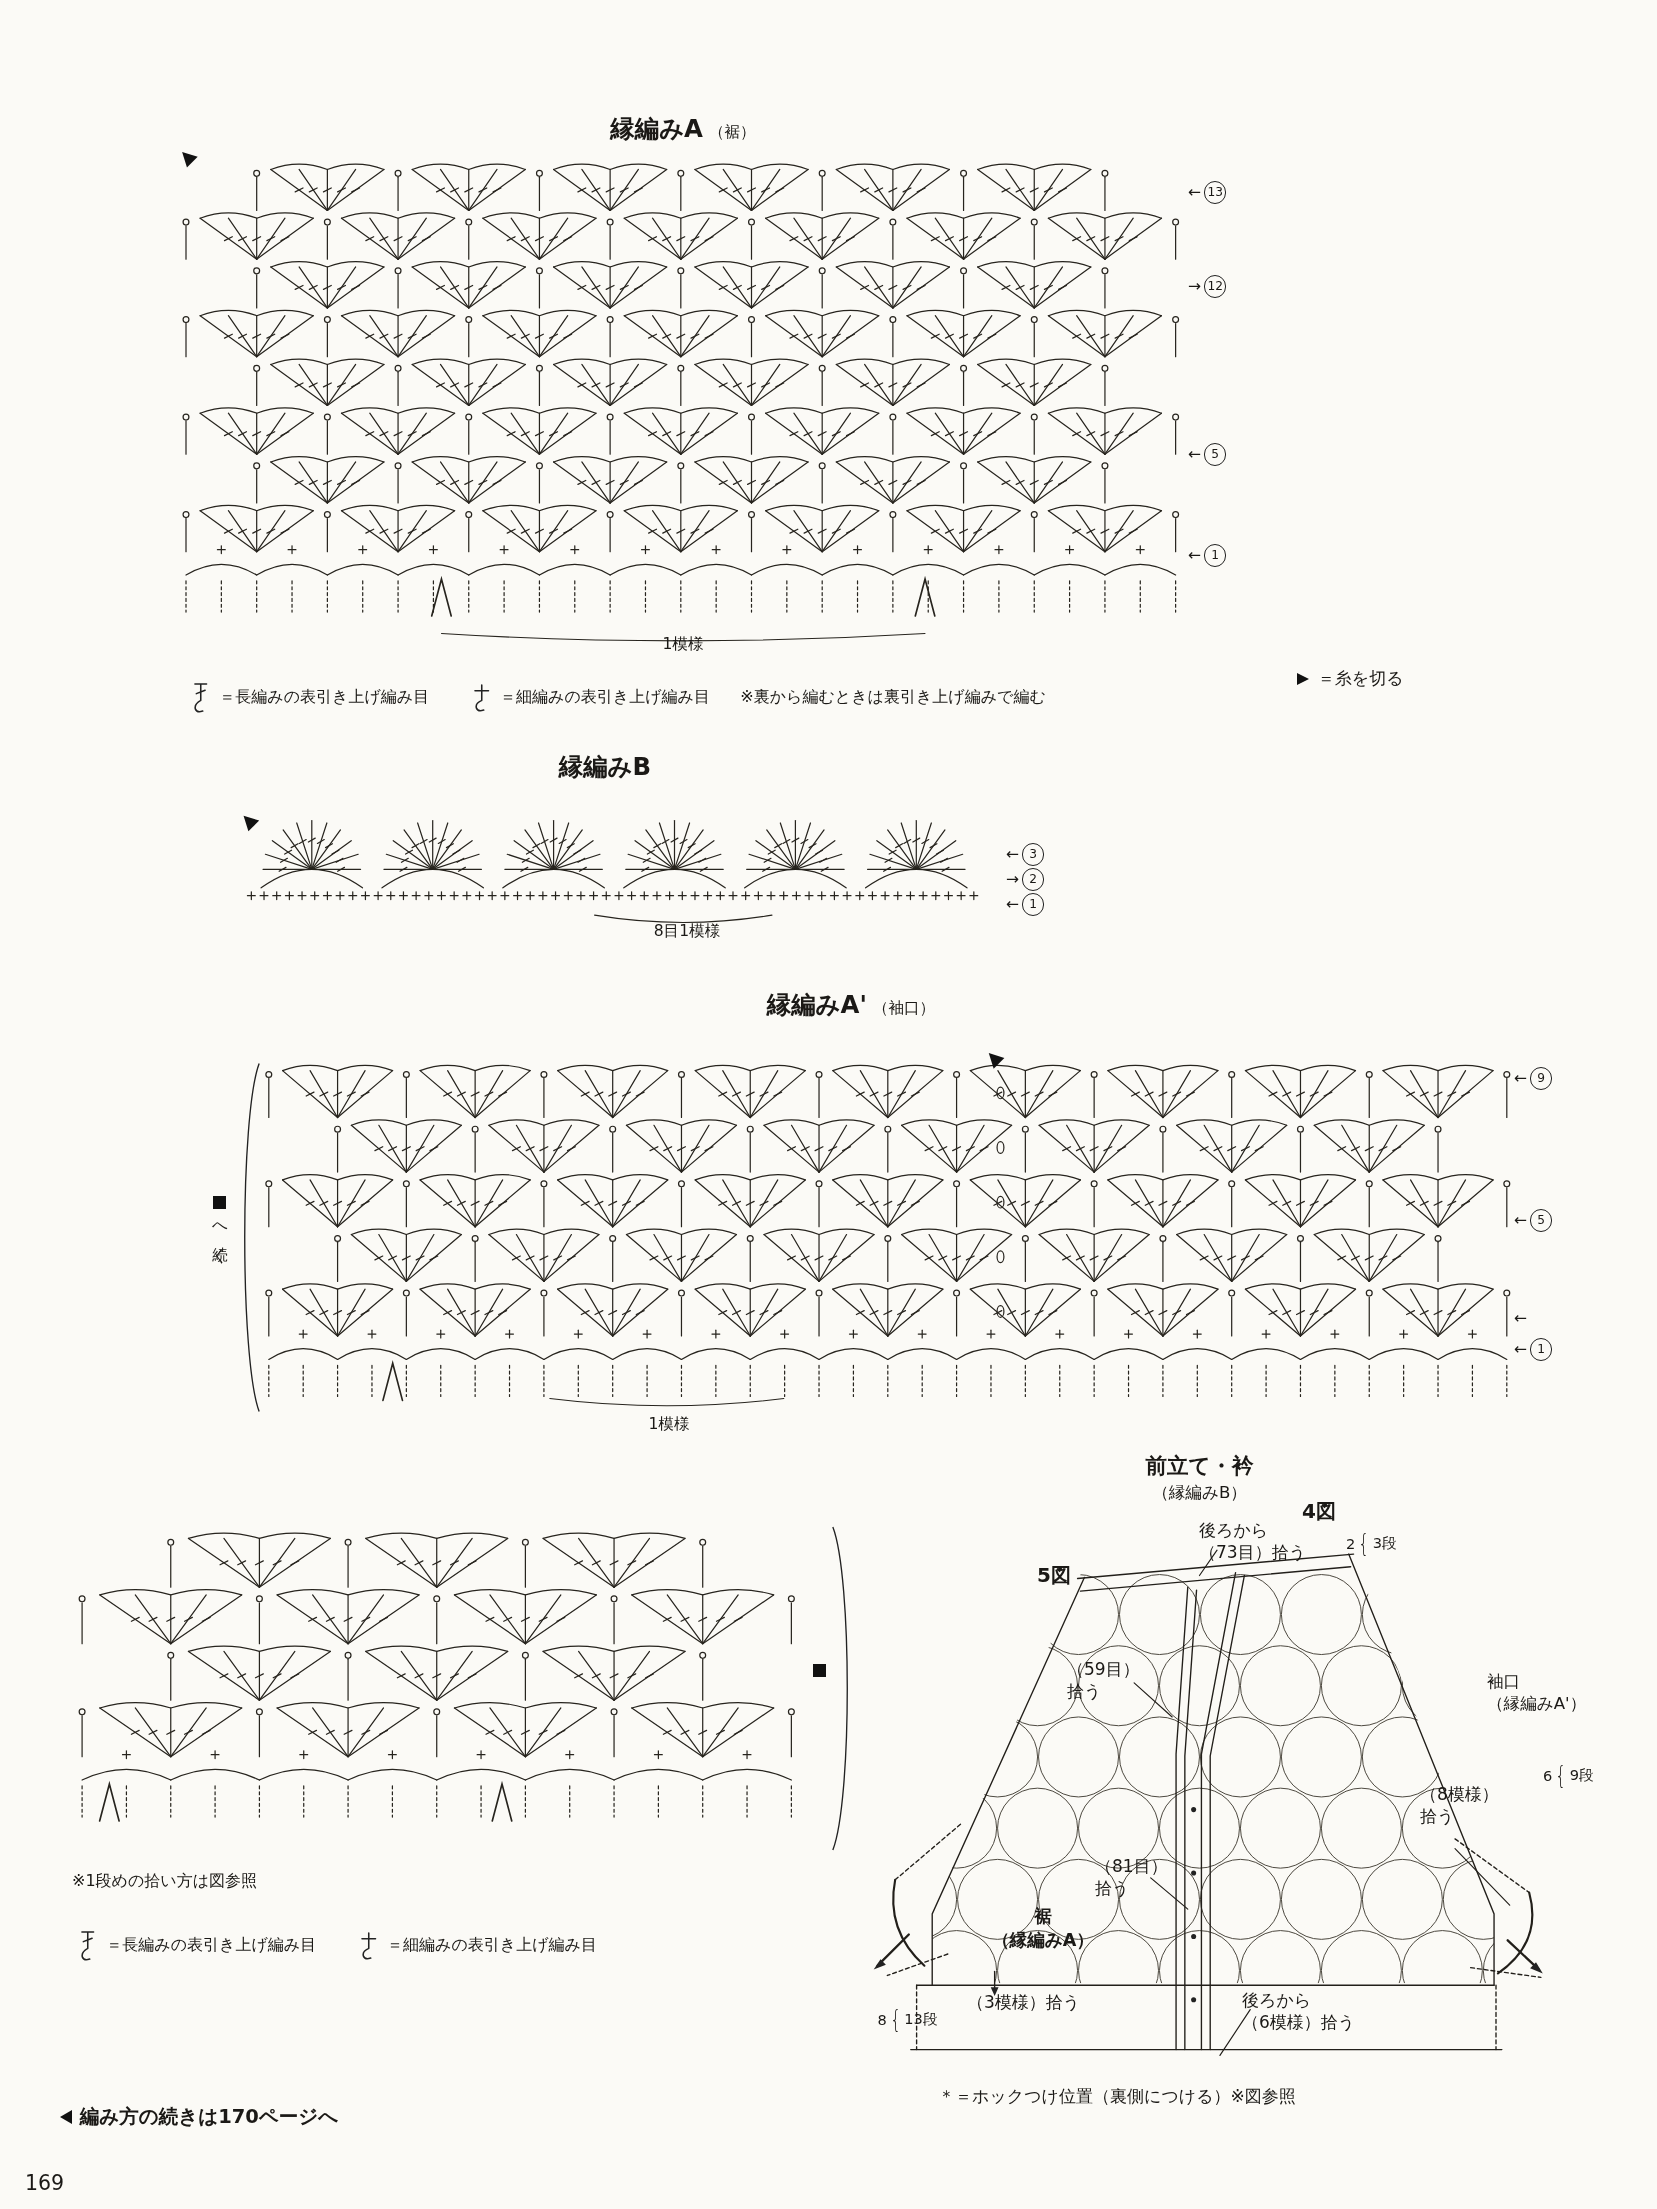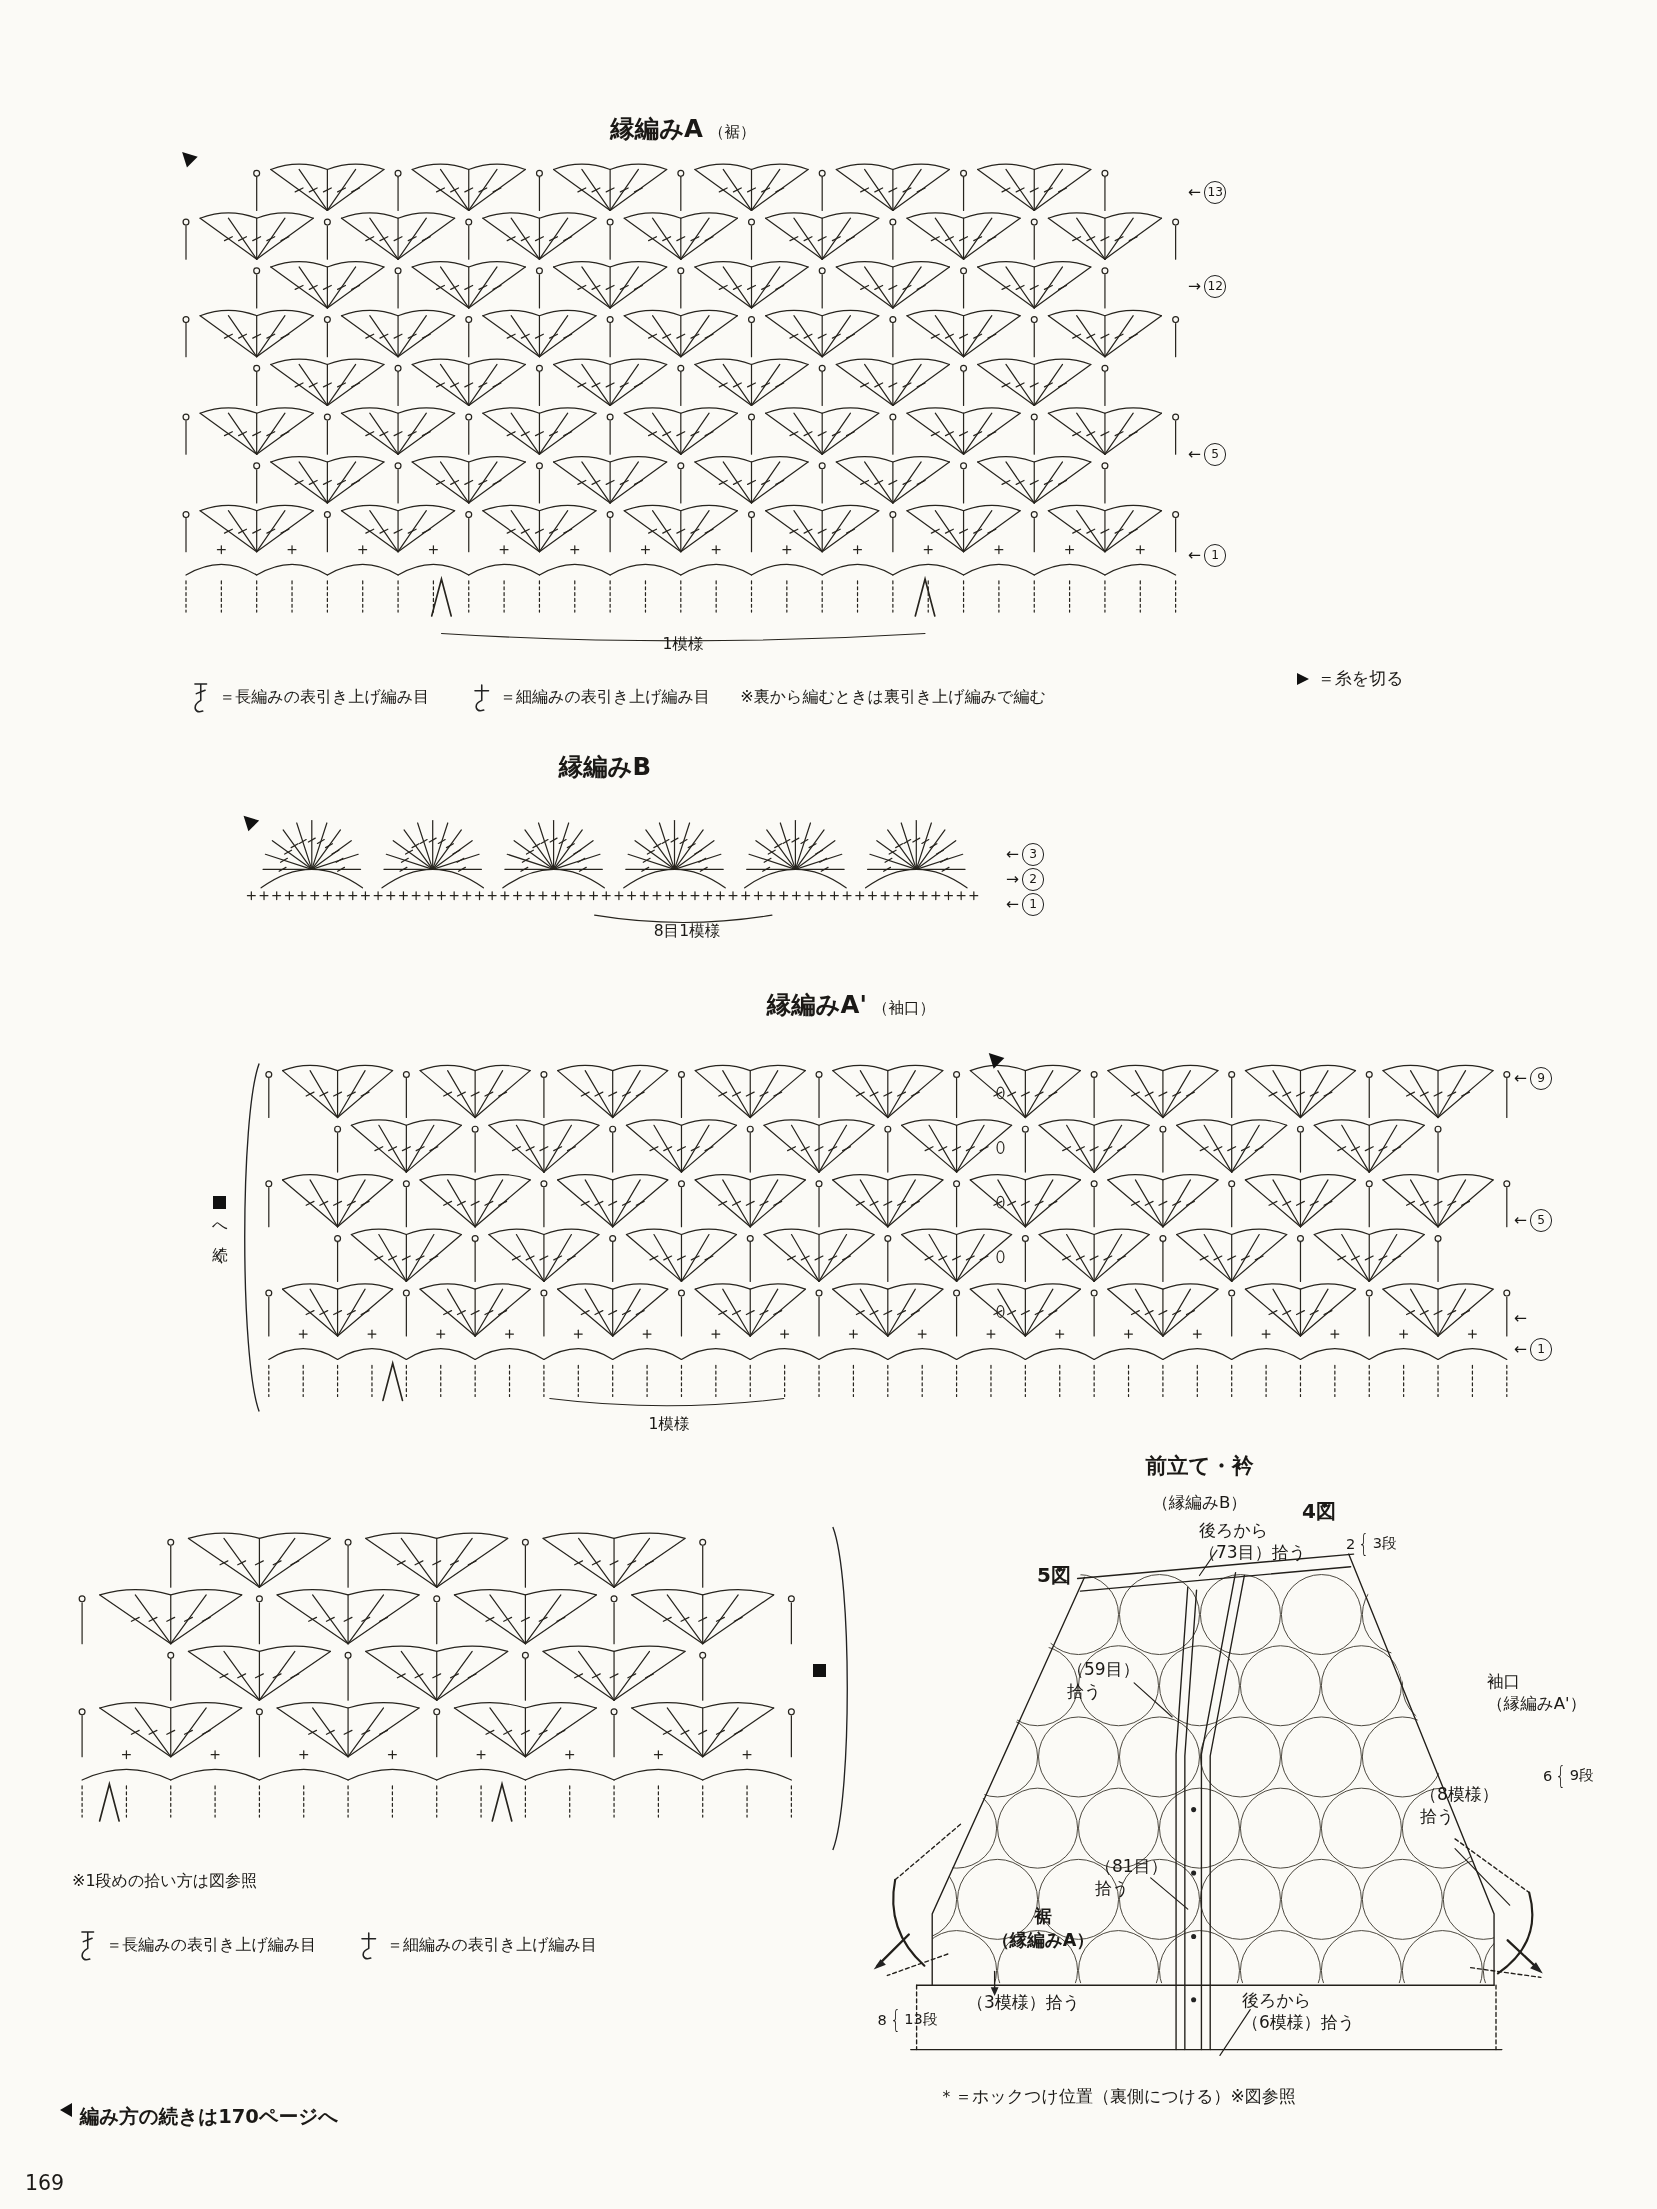--- a/index.html
+++ b/index.html
@@ -14,28 +14,28 @@
   .circ{width:20.5px;height:20.5px;border:1.3px solid #222;border-radius:50%;
         display:flex;align-items:center;justify-content:center;font-size:12.2px}
   .marker .circ:empty{display:none}
   .legend-row{display:flex;align-items:center;font-size:16px;gap:8.8px;white-space:nowrap}
   .gap{display:inline-block;width:25px}
   .tri-r{width:0;height:0;border-left:12.7px solid #111;border-top:6.8px solid transparent;border-bottom:6.8px solid transparent;display:inline-block}
   .tri-l{width:0;height:0;border-right:12.7px solid #111;border-top:7.8px solid transparent;border-bottom:7.8px solid transparent;display:inline-block}
   .sq{width:12.7px;height:12.7px;background:#111;display:inline-block}
   .vtext{writing-mode:vertical-rl;font-size:15.6px;letter-spacing:2.9px;margin-top:4.9px}
   .vwrap{display:flex;flex-direction:column;align-items:center}
-  .cont{display:flex;gap:7.8px;font-size:19.5px;font-weight:700}
+  .cont{display:flex;align-items:center;gap:7.8px;font-size:19.5px;font-weight:700}
   .pagenum{font-size:20.5px}
   .pre{white-space:pre-line}
   .slabel{font-size:17px;line-height:1.32}
   .fig{font-size:20px;font-weight:700}
   .btitle{text-align:center}
   .btitle .t1{font-size:21.5px;font-weight:700;display:block}
-  .btitle .t2{font-size:16.6px;display:block;margin-top:12px}
+  .btitle .t2{font-size:16.6px;display:block;margin-top:2px}
   .brace-label{display:flex;align-items:center;font-size:14.6px;white-space:nowrap}
   .brace{font-size:24.4px;font-weight:200;transform:scaleX(.7);margin:0 1px}
   .hem-label{font-size:17.6px;font-weight:700;text-align:center;line-height:1.35}
   .cuff-label{font-size:16.6px;font-weight:400;line-height:1.35}
   svg{display:block}
 </style>
 </head>
 <body>
 
 <div class="abs title-row" style="left:527px;top:113px;width:312px">

